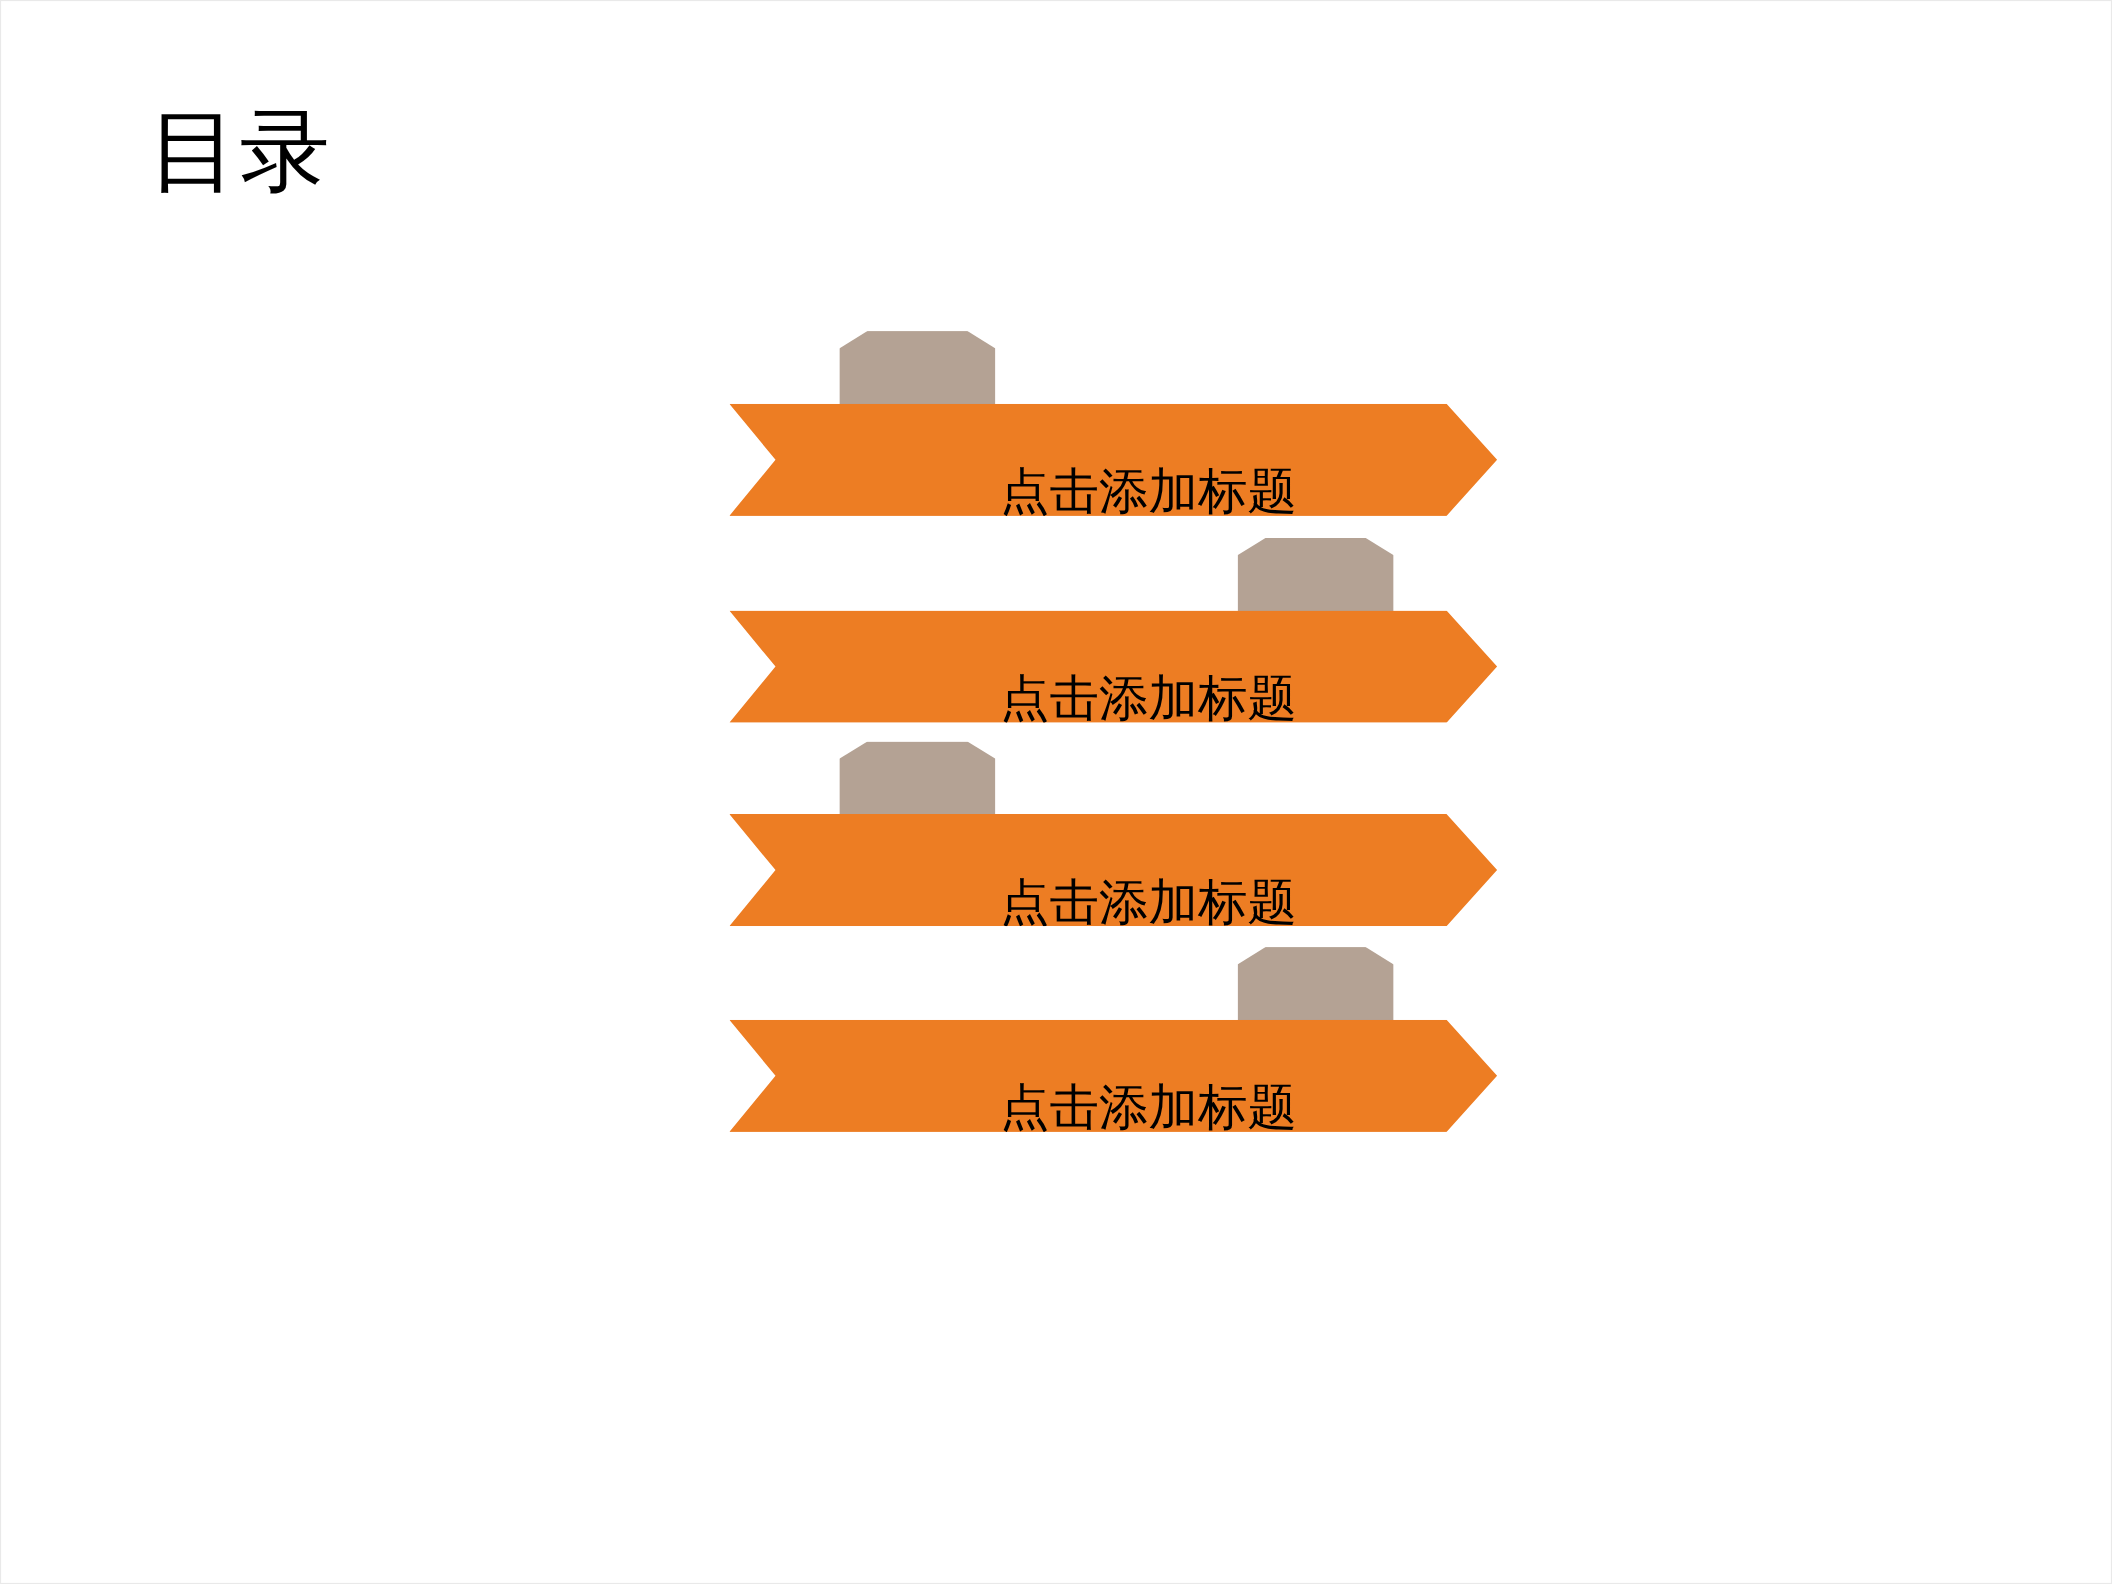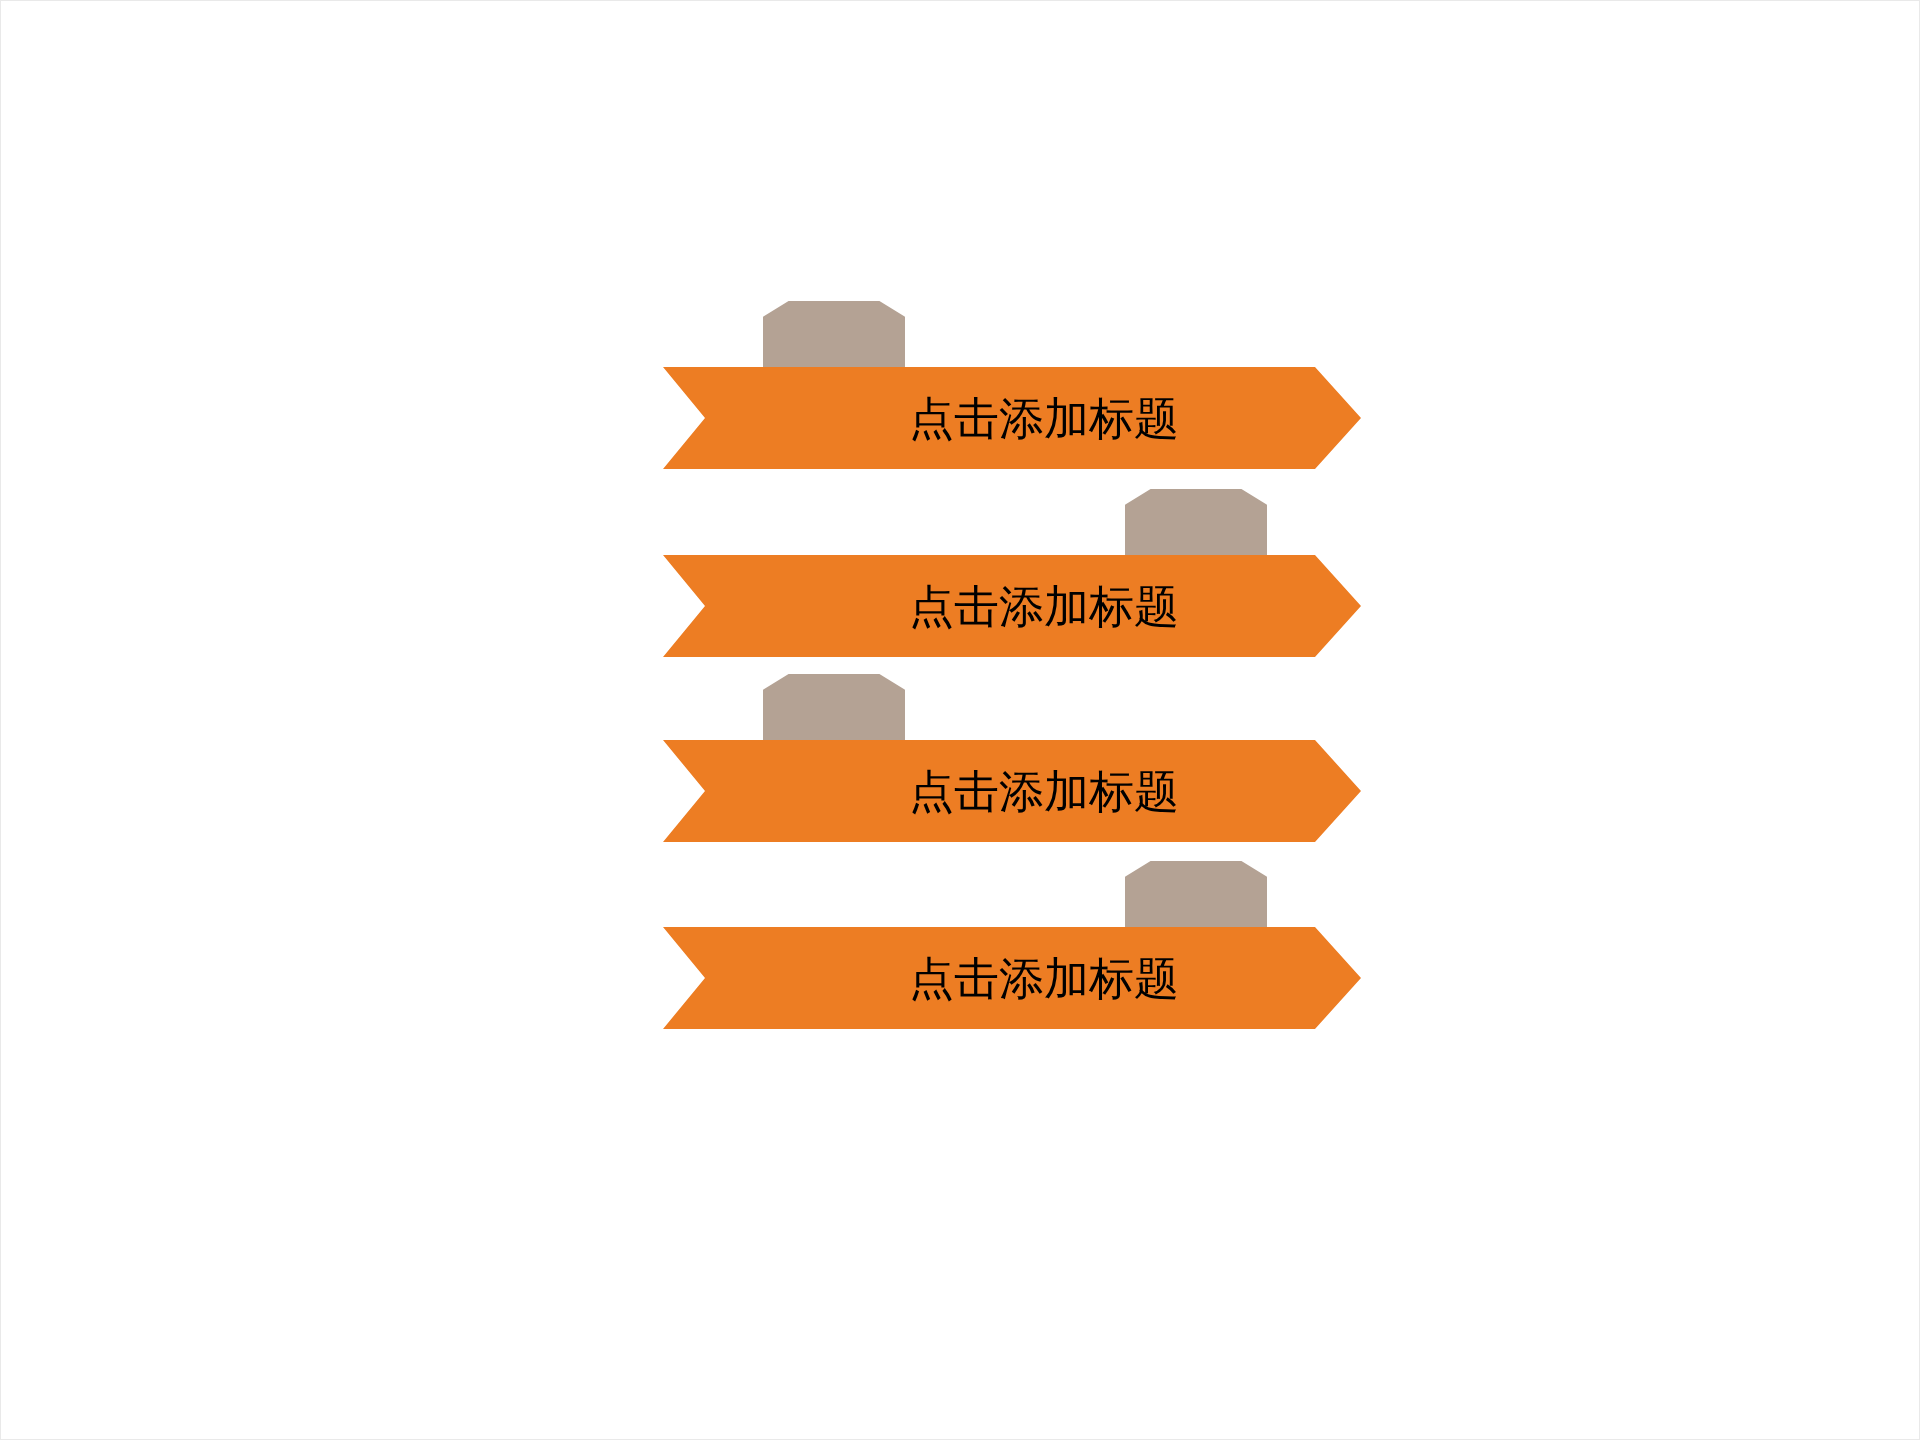--- a/index.html
+++ b/index.html
@@ -73,38 +73,39 @@
         0 100%,
         42px 50%);
     clip-path: polygon(
         0 0,
         calc(100% - 46px) 0,
         100% 50%,
         calc(100% - 46px) 100%,
         0 100%,
         42px 50%);
     display: flex;
-    align-items: center;
+    align-items: flex-end;
     justify-content: center;
   }
   .ribbon-label {
     color: #000000;
     font-size: 45px;
     line-height: 1;
     letter-spacing: 0px;
     white-space: nowrap;
     font-family: "DejaVu Sans", "Liberation Sans", sans-serif;
     transform: translateX(32px);
   }
 </style>
 </head>
 <body>
 
 <div class="slide">
 
+  <div class="slide-title">目录</div>
 
   <div class="toc-diagram">
 
     <div class="toc-row" style="top: 272px;">
       <div class="tab-block tab-left" style="top: 28px;"></div>
       <div class="ribbon" style="top: 94px;">
         <span class="ribbon-label">点击添加标题</span>
       </div>
     </div>
 

